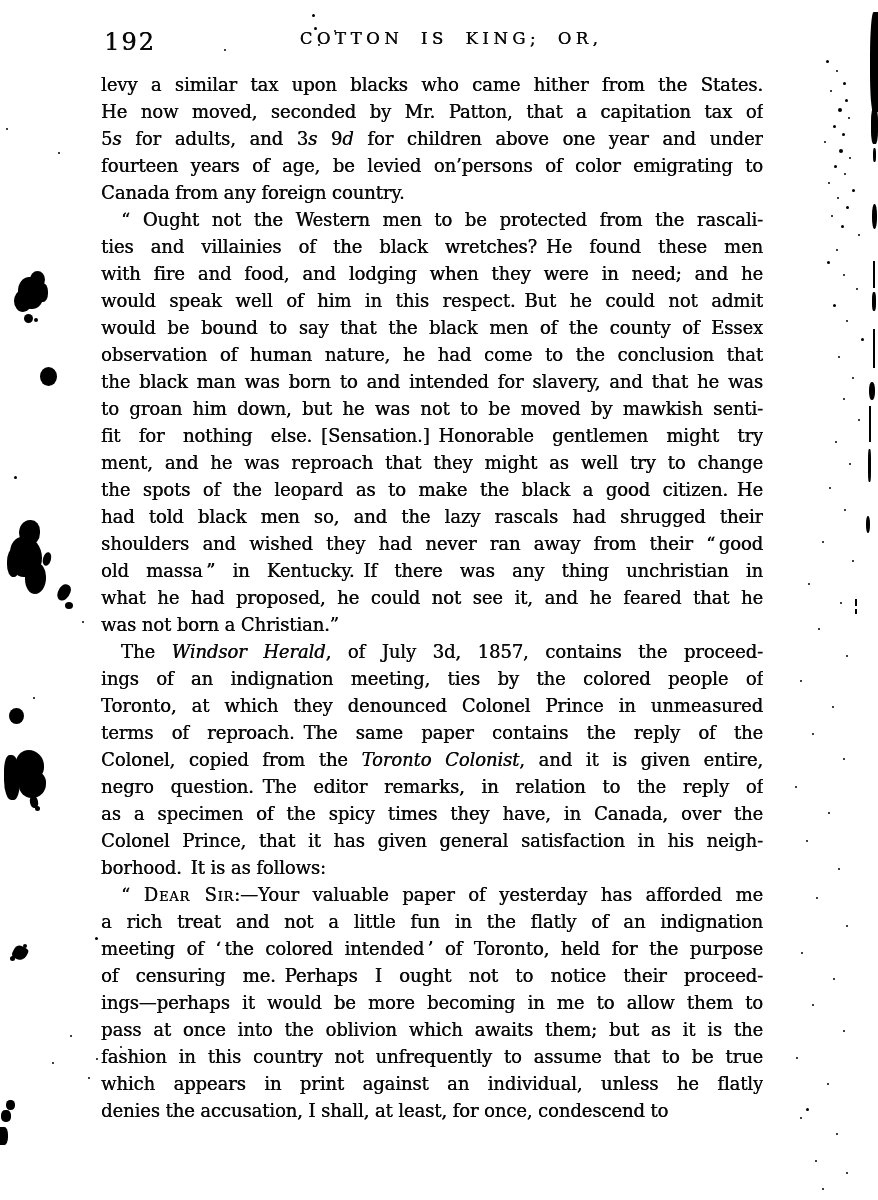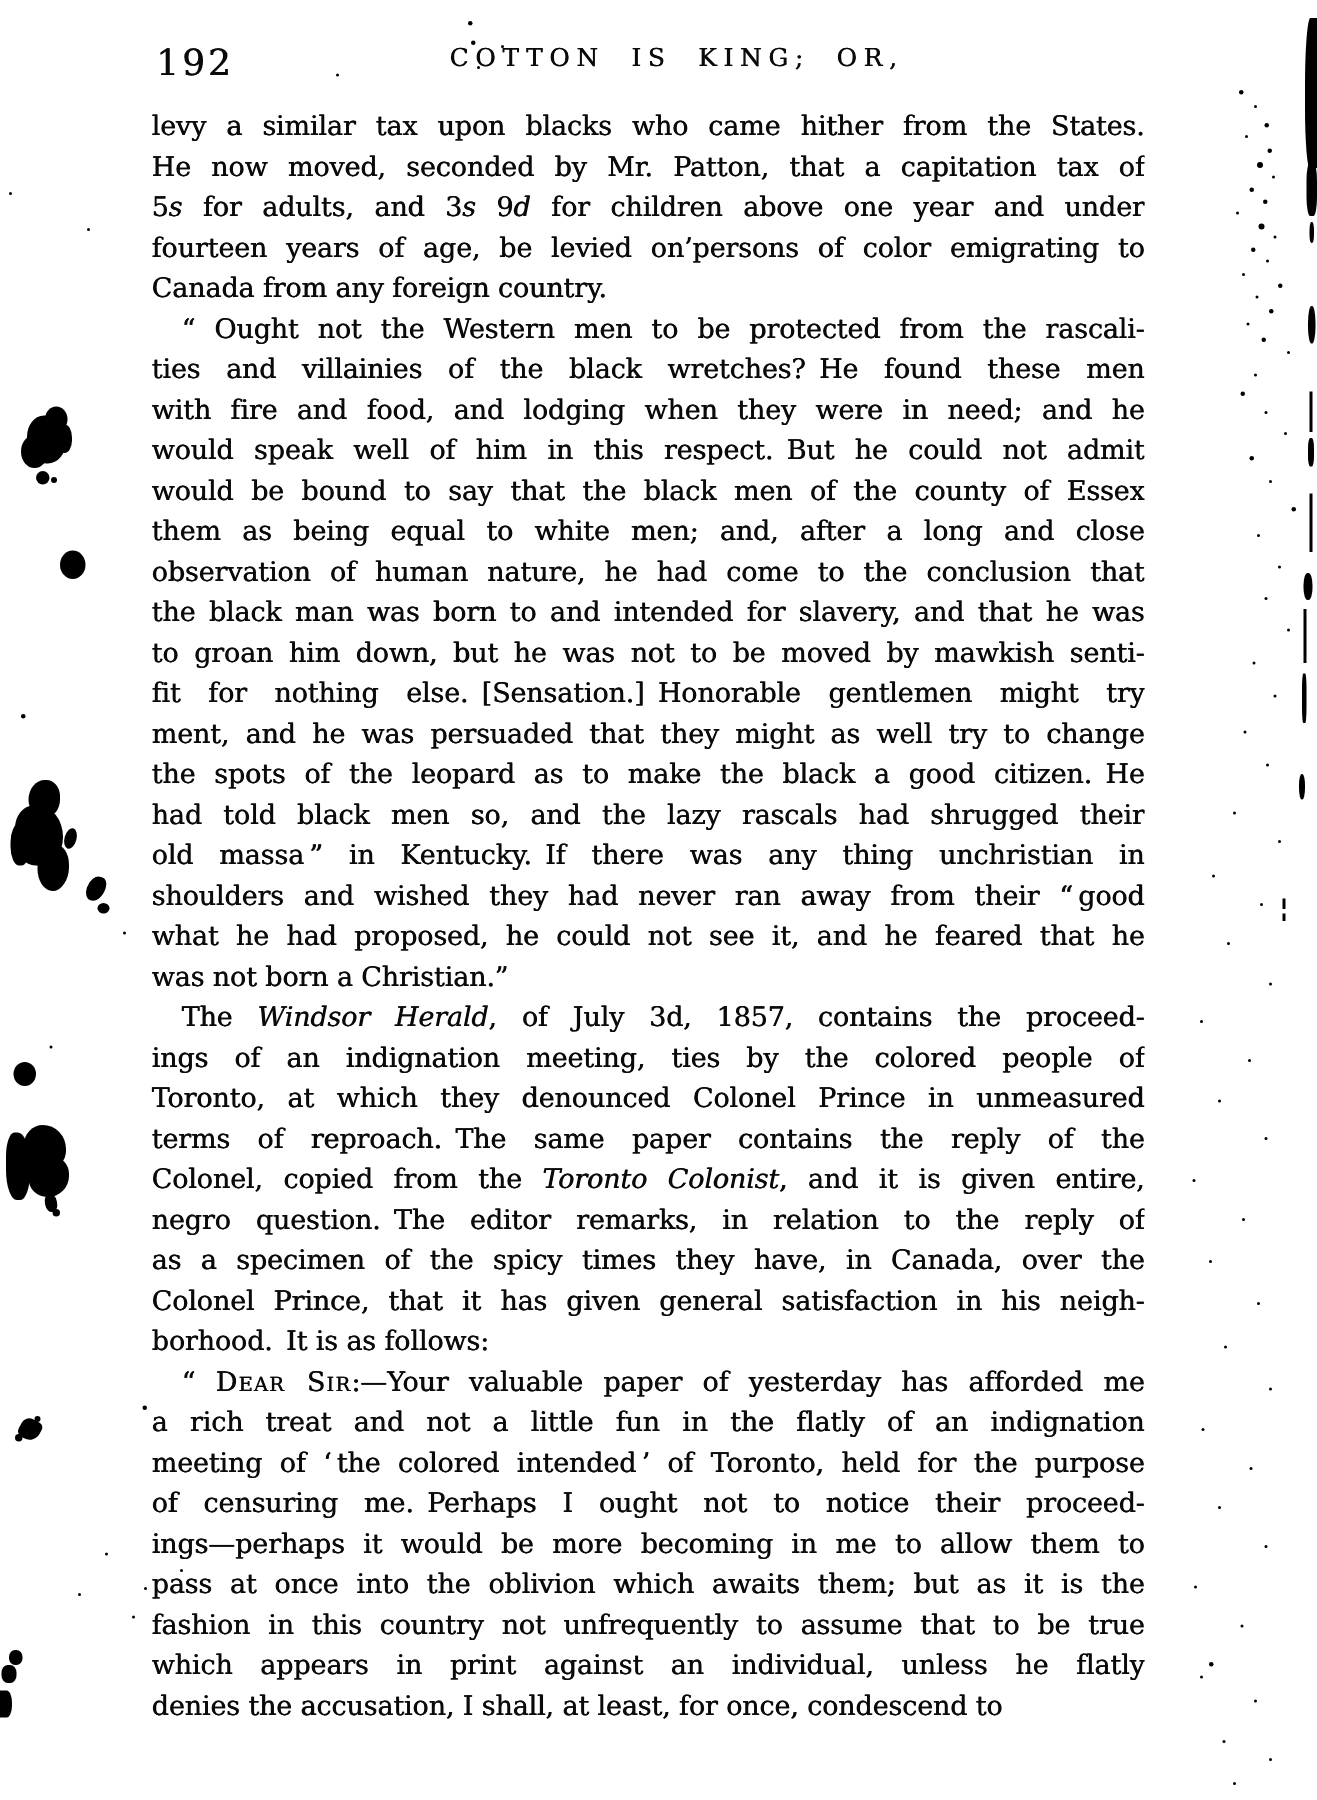--- a/index.html
+++ b/index.html
@@ -43,30 +43,29 @@
       <div class="line"><span>levy a similar tax upon blacks who came hither from the States.</span></div>
       <div class="line"><span>He now moved, seconded by Mr. Patton, that a capitation tax of</span></div>
       <div class="line"><span>5</span><span class="it">s</span><span> for adults, and 3</span><span class="it">s</span><span> 9</span><span class="it">d</span><span> for children above one year and under</span></div>
       <div class="line"><span>fourteen years of age, be levied on’persons of color emigrating to</span></div>
       <div class="line endp"><span>Canada from any foreign country.</span></div>
       <div class="line ind"><span>“ Ought not the Western men to be protected from the rascali-</span></div>
       <div class="line"><span>ties and villainies of the black wretches? He found these men</span></div>
       <div class="line"><span>with fire and food, and lodging when they were in need; and he</span></div>
       <div class="line"><span>would speak well of him in this respect. But he could not admit</span></div>
       <div class="line"><span>would be bound to say that the black men of the county of Essex</span></div>
-      <div class="line"><span>them as being equal to white men; and, after a long and close</span></div>
       <div class="line"><span>observation of human nature, he had come to the conclusion that</span></div>
       <div class="line"><span>the black man was born to and intended for slavery, and that he was</span></div>
       <div class="line"><span>to groan him down, but he was not to be moved by mawkish senti-</span></div>
       <div class="line"><span>fit for nothing else. [Sensation.] Honorable gentlemen might try</span></div>
-      <div class="line"><span>ment, and he was persuaded that they might as well try to change</span></div>
+      <div class="line"><span>ment, and he was reproach that they might as well try to change</span></div>
       <div class="line"><span>the spots of the leopard as to make the black a good citizen. He</span></div>
       <div class="line"><span>had told black men so, and the lazy rascals had shrugged their</span></div>
+      <div class="line"><span>shoulders and wished they had never ran away from their “ good</span></div>
       <div class="line"><span>old massa ” in Kentucky. If there was any thing unchristian in</span></div>
-      <div class="line"><span>shoulders and wished they had never ran away from their “ good</span></div>
       <div class="line"><span>what he had proposed, he could not see it, and he feared that he</span></div>
       <div class="line endp"><span>was not born a Christian.”</span></div>
       <div class="line ind"><span>The </span><span class="it">Windsor Herald</span><span>, of July 3d, 1857, contains the proceed-</span></div>
       <div class="line"><span>ings of an indignation meeting, ties by the colored people of</span></div>
       <div class="line"><span>Toronto, at which they denounced Colonel Prince in unmeasured</span></div>
       <div class="line"><span>terms of reproach. The same paper contains the reply of the</span></div>
       <div class="line"><span>Colonel, copied from the </span><span class="it">Toronto Colonist</span><span>, and it is given entire,</span></div>
       <div class="line"><span>negro question. The editor remarks, in relation to the reply of</span></div>
       <div class="line"><span>as a specimen of the spicy times they have, in Canada, over the</span></div>
       <div class="line"><span>Colonel Prince, that it has given general satisfaction in his neigh-</span></div>

